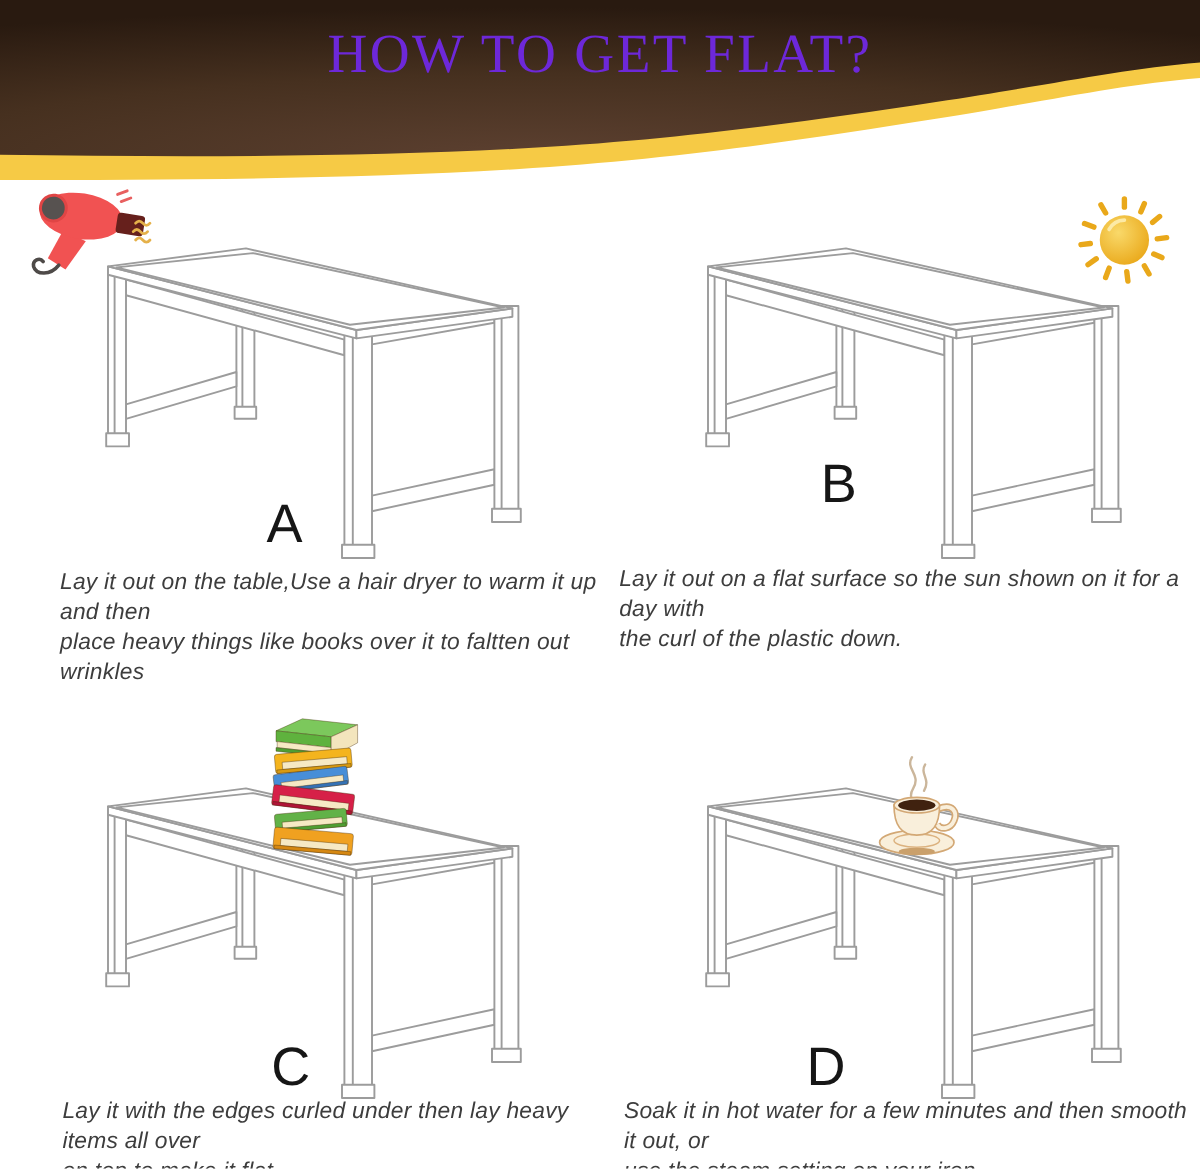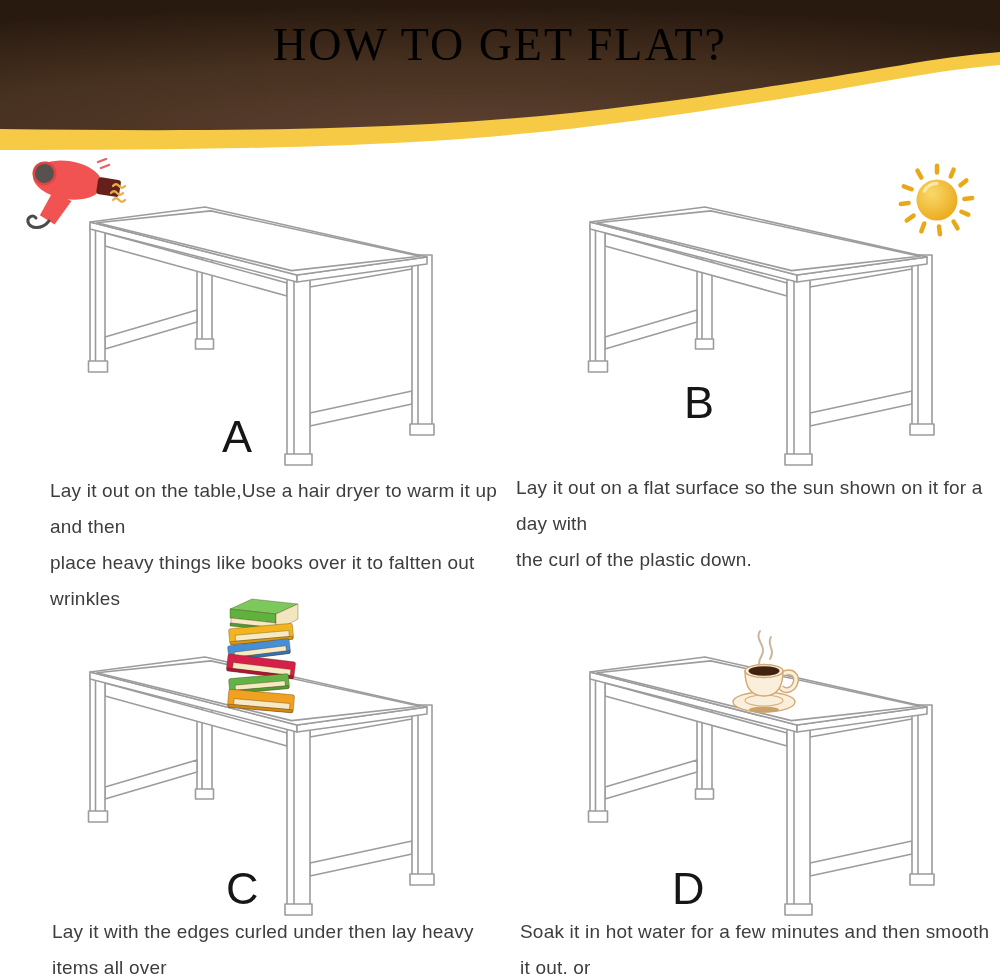--- a/index.html
+++ b/index.html
@@ -4,29 +4,29 @@
 <style>
   html,body{margin:0;padding:0;background:#ffffff;}
   #canvas{
     position:relative;width:1000px;height:974px;background:#ffffff;
     overflow:hidden;font-family:"Liberation Sans",sans-serif;
   }
   .abs{position:absolute;}
   .title{
     left:0;right:0;top:18px;text-align:center;
     font-family:"Liberation Serif",serif;font-size:46px;font-weight:400;
-    letter-spacing:2px;color:#000000;
+    letter-spacing:2px;color:#6d28d9;
   }
   .panel-label{
     font-family:"Liberation Sans",sans-serif;font-size:45px;font-weight:400;
     color:#161616;line-height:1;
   }
   .panel-text{
-    font-size:19px;line-height:36px;color:#3d3d3d;
-    white-space:pre-line;letter-spacing:0.2px;
+    font-size:19px;line-height:25px;color:#3d3d3d;
+    white-space:pre-line;letter-spacing:0.2px;font-style:italic;
   }
   svg{display:block;}
 </style>
 </head>
 <body>
 
 <div id="canvas">
 
   <svg width="0" height="0" style="position:absolute" aria-hidden="true">
     <defs>

